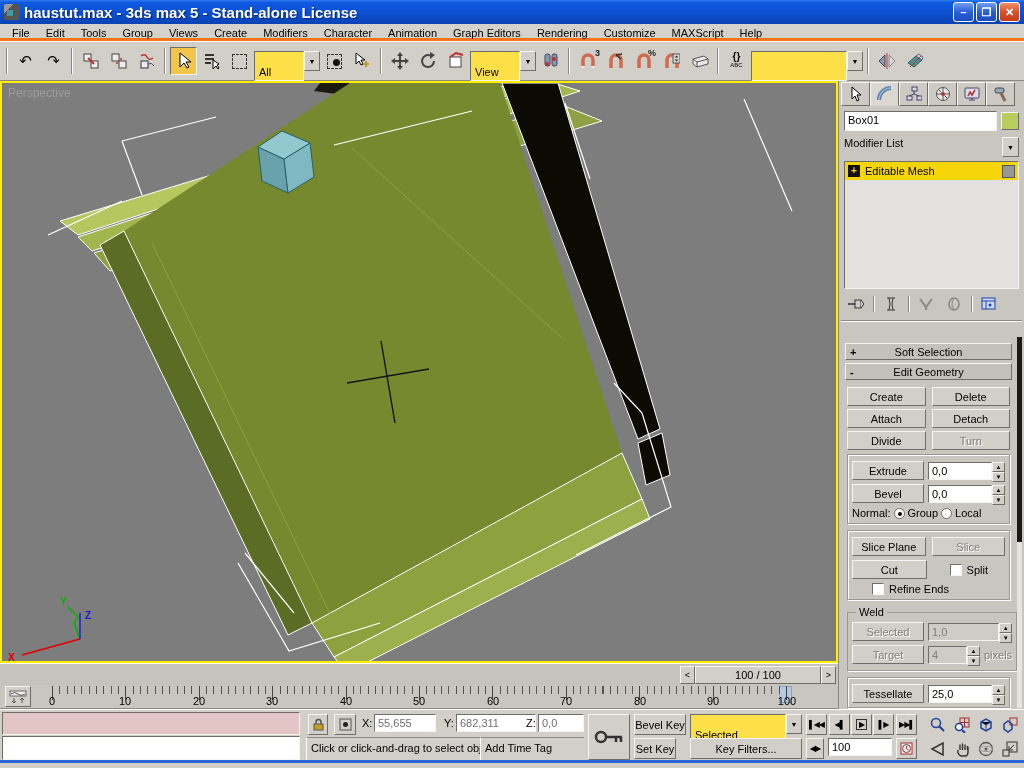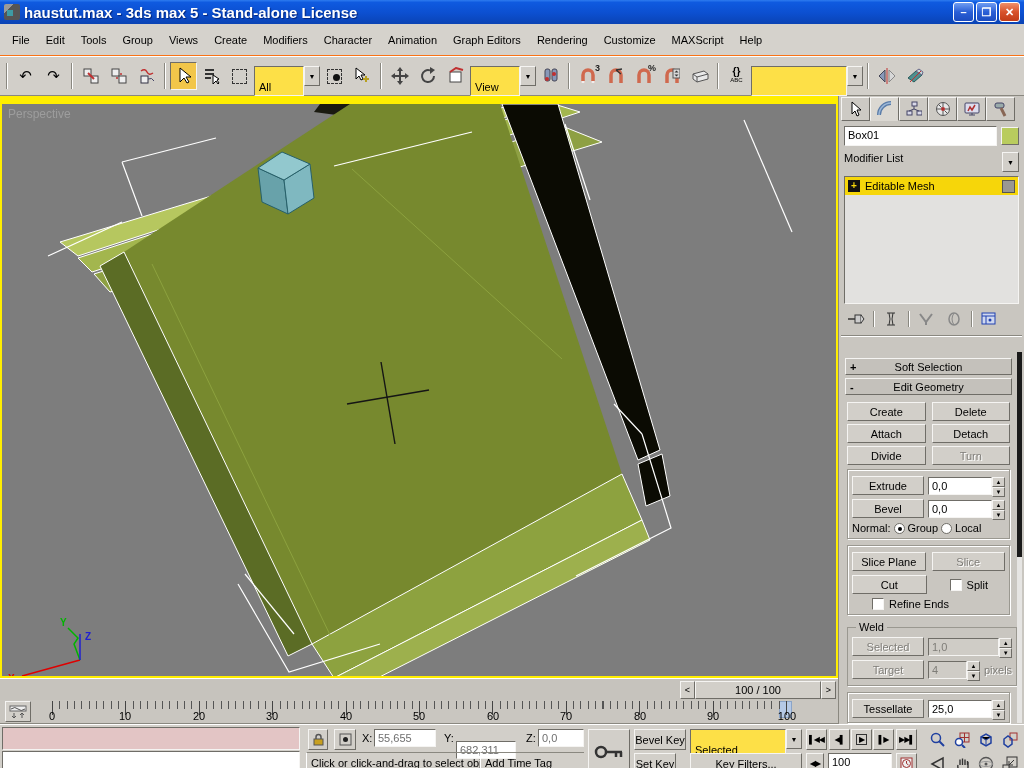--- a/index.html
+++ b/index.html
@@ -19,42 +19,42 @@
   .app-ico { width:16px; height:16px; margin-right:4px; border-radius:2px;
     background:linear-gradient(135deg,#9a9a9a 0 30%, #555 30% 100%); position:relative; }
   .app-ico::after{ content:""; position:absolute; left:3px; top:6px; width:6px; height:6px; background:#3e9ba4; }
   .title-text { flex:1; color:#fff; font-weight:bold; font-size:15px; text-shadow:1px 1px 1px #00247a; }
   .winbtn { width:21px; height:20px; margin-left:2px; border-radius:3px; color:#fff; font-size:11px; font-weight:bold;
     border:1px solid #fff; display:flex; align-items:center; justify-content:center;
     background:linear-gradient(180deg,#6f9df2,#2a5fd6 50%,#1c4cc0); }
   .winbtn.close { background:linear-gradient(180deg,#f0906a,#d8532c 50%,#c23c18); }
 
   
-  .menubar { height:32px; display:flex; align-items:center; padding-left:4px;
-    background:#d5d2cc; border-bottom:1px solid #f97316; }
+  .menubar { height:17px; display:flex; align-items:flex-start; padding-left:4px;
+    background:#d5d2cc; border-bottom:3px solid #f97316; }
   .menu-item { padding:3px 8px; }
 
   
   .toolbar { height:40px; background:#d2cfc9; border-top:1px solid #fff; border-bottom:1px solid #8a8880;
     display:flex; align-items:center; padding-left:3px; gap:1px; }
   .tbtn { width:27px; height:28px; display:flex; align-items:center; justify-content:center; font-size:15px; }
   .tbtn.active { background:#f2c64a; border:1px solid; border-color:#6f6d67 #f5f4f2 #f5f4f2 #6f6d67; }
   .tsep { width:2px; height:26px; margin:0 3px; border-left:1px solid #8a8880; border-right:1px solid #fff; }
   .dd { display:flex; height:20px; }
   .dd .dd-val { background:#fde047; border:1px solid; border-color:#6f6d67 #f5f4f2 #f5f4f2 #6f6d67; padding:14px 4px; overflow:hidden; white-space:nowrap; }
   .dd .dd-arrow { width:16px; }
   .magnet { position:relative; }
   .magnet .sup { position:absolute; top:1px; right:1px; font-size:9px; font-weight:bold; color:#222; }
 
   
   .main { display:flex; height:628px; }
   .left-col { width:838px; display:flex; flex-direction:column; }
 
   .viewport { height:582px; position:relative; background:#ffee00; }
-  .vp-inner { position:absolute; inset:2px; background:#7d7d7d; overflow:hidden;margin-top:6px; }
+  .vp-inner { position:absolute; inset:2px; background:#7d7d7d; overflow:hidden; }
   .vp-label { position:absolute; left:6px; top:3px; color:#9d9d9d; font-size:12px; z-index:5; }
 
   
   .timeslider { height:22px; position:relative; background:#c6c3bd; border-top:1px solid #fff; }
   .ts-cluster { position:absolute; right:2px; top:2px; display:flex; height:18px; }
   .ts-arrow { width:15px; font-size:9px; }
   .ts-handle { width:126px; font-size:11px; }
 
   
   .trackbar { height:24px; position:relative; background:#c9c6c0; border-bottom:1px solid #8a8880; }
@@ -641,21 +641,21 @@
   <div class="sb raised btn sb-btn" style="left:334px; top:4px; width:22px">
     <svg width="13" height="13">
         <rect x="1" y="1" width="11" height="11" fill="none" stroke="#555"></rect>
         <circle cx="6.5" cy="6.5" r="2.5" fill="#222"></circle>
       </svg>
   </div>
 
   <span class="sb" style="left:362px; top:7px">X:</span>
   <div class="sb fld grayval" style="left:374px; top:4px; width:62px">55,655</div>
   <span class="sb" style="left:444px; top:7px">Y:</span>
-  <div class="sb fld grayval" style="left:456px; top:16px; width:60px">682,311</div>
+  <div class="sb fld grayval" style="left:456px; top:4px; width:80px">682,311</div>
   <span class="sb" style="left:526px; top:7px">Z:</span>
   <div class="sb fld grayval" style="left:538px; top:4px; width:46px">0,0</div>
 
   <div class="sb prompt-cell" style="left:306px; top:27px; width:174px; height:24px">Click or click-and-drag to select obj</div>
   <div class="sb prompt-cell" style="left:480px; top:27px; width:104px; height:24px">Add Time Tag</div>
 
   <div class="sb raised btn" style="left:588px; top:4px; width:42px; height:46px">
     <svg width="30" height="16">
         <circle cx="7" cy="8" r="5" fill="none" stroke="#333" stroke-width="2.5"></circle>
         <path d="M12 8 h16 M22 8 v5 M27 8 v5" stroke="#333" stroke-width="2.5"></path>

